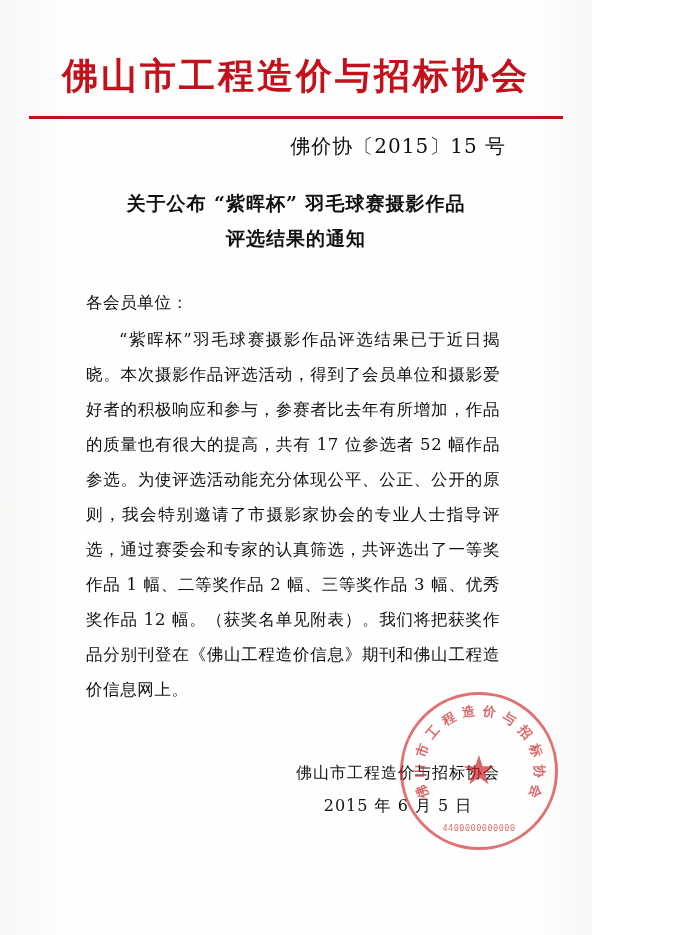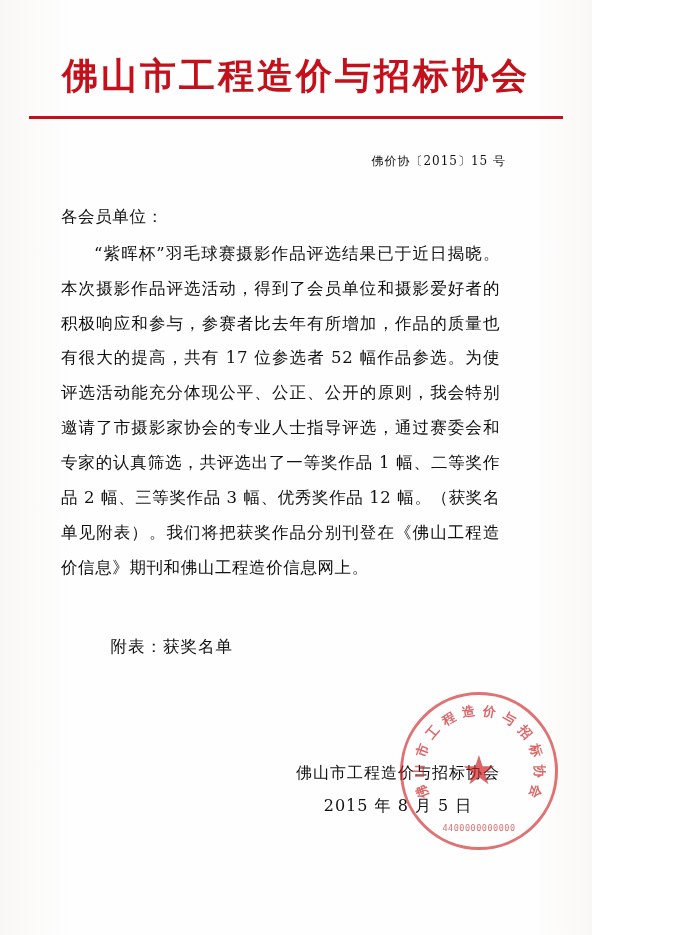--- a/index.html
+++ b/index.html
@@ -42,24 +42,24 @@
   }
   .red-rule {
     margin: 20px auto 0 auto;
     width: 534px;
     height: 3px;
     background: #c4101b;
   }
 
   
   .doc-number {
-    margin-top: 34px;
+    margin-top: 14px;
     text-align: right;
     padding-right: 86px;
-    font-size: 12px;
+    font-size: 20px;
     letter-spacing: 1px;
     color: #111;
   }
 
   
   .doc-title {
     margin-top: 26px;
     text-align: center;
     font-size: 19px;
     font-weight: 700;
@@ -67,21 +67,21 @@
     letter-spacing: 1px;
     color: #111;
   }
   .doc-title .line {
     display: block;
   }
 
   
   .body-block {
     margin-top: 30px;
-    padding: 0 92px 0 61px;
+    padding: 0 92px 0 86px;
     font-size: 16.5px;
     line-height: 2.12;
     letter-spacing: 0.6px;
     color: #111;
     text-align: justify;
     text-justify: inter-ideograph;
   }
   .salutation {
     margin-bottom: 2px;
   }
@@ -164,30 +164,33 @@
 
 <div class="page">
 
   <div class="masthead">
     <div class="org-title">佛山市工程造价与招标协会</div>
     <div class="red-rule"></div>
   </div>
 
   <div class="doc-number">佛价协〔2015〕15 号</div>
 
+  <div class="doc-title">
+    <span class="line">关于公布 “紫晖杯” 羽毛球赛摄影作品</span>
+    <span class="line">评选结果的通知</span>
+  </div>
 
   <div class="body-block">
     <div class="salutation">各会员单位：</div>
     <p class="para">“紫晖杯”羽毛球赛摄影作品评选结果已于近日揭晓。本次摄影作品评选活动，得到了会员单位和摄影爱好者的积极响应和参与，参赛者比去年有所增加，作品的质量也有很大的提高，共有 17 位参选者 52 幅作品参选。为使评选活动能充分体现公平、公正、公开的原则，我会特别邀请了市摄影家协会的专业人士指导评选，通过赛委会和专家的认真筛选，共评选出了一等奖作品 1 幅、二等奖作品 2 幅、三等奖作品 3 幅、优秀奖作品 12 幅。（获奖名单见附表）。我们将把获奖作品分别刊登在《佛山工程造价信息》期刊和佛山工程造价信息网上。</p>
-    <div class="attachment">附表：获奖名单</div>
   </div>
 
   <div class="signature">
     <div>佛山市工程造价与招标协会</div>
-    <div>2015 年 8 月 5 日</div>
+    <div>2015 年 6 月 5 日</div>
   </div>
 
   <div class="seal">
     <div class="ring-text">
         <span style="transform: translate(-56.3816px, 20.5212px) rotate(-110deg) translate(-50%, -50%);">佛</span>
         <span style="transform: translate(-60px, -7.34788e-15px) rotate(-90deg) translate(-50%, -50%);">山</span>
         <span style="transform: translate(-56.3816px, -20.5212px) rotate(-70deg) translate(-50%, -50%);">市</span>
         <span style="transform: translate(-45.9627px, -38.5673px) rotate(-50deg) translate(-50%, -50%);">工</span>
         <span style="transform: translate(-30px, -51.9615px) rotate(-30deg) translate(-50%, -50%);">程</span>
         <span style="transform: translate(-10.4189px, -59.0885px) rotate(-10deg) translate(-50%, -50%);">造</span>

